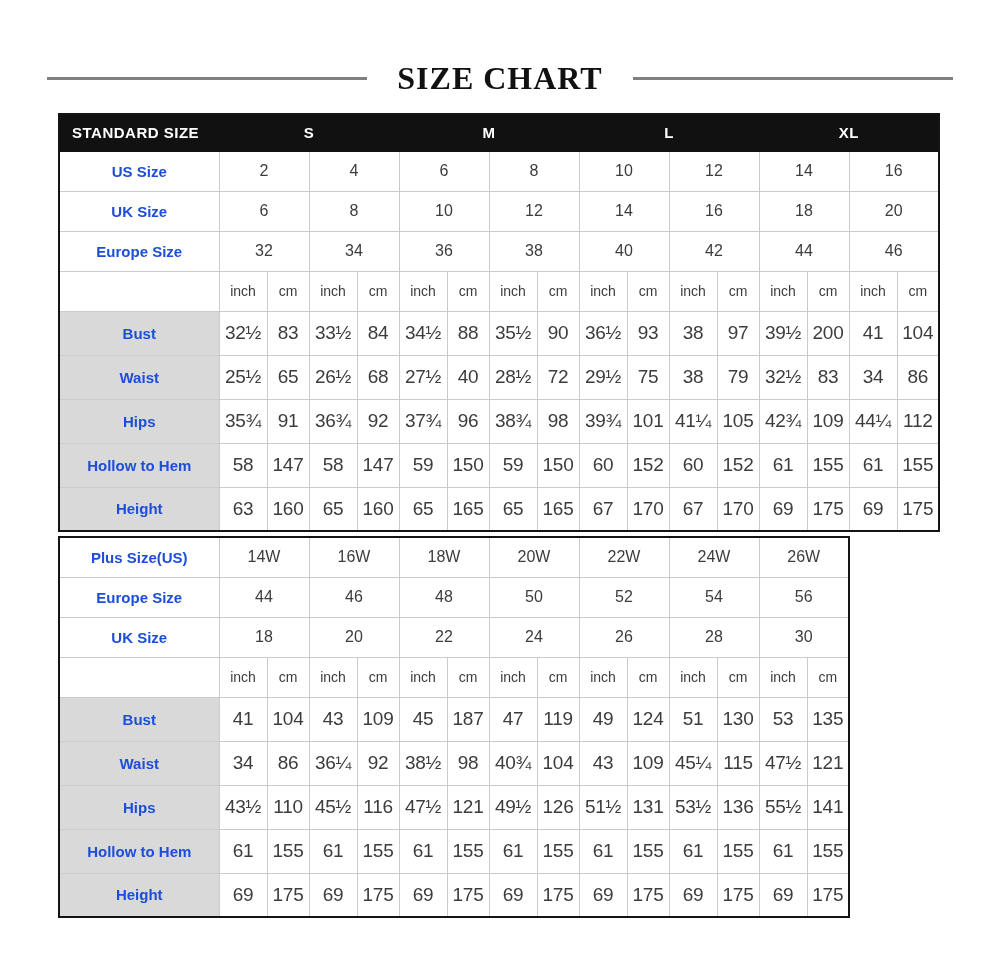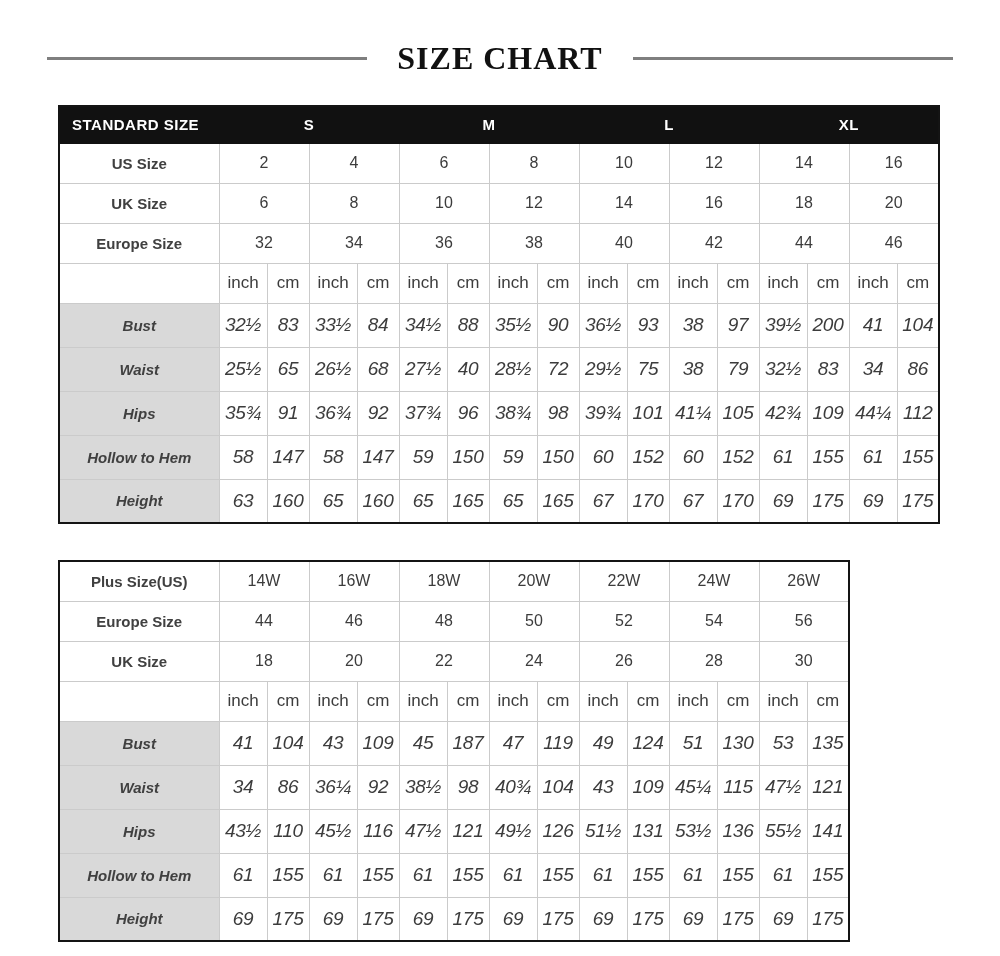--- a/index.html
+++ b/index.html
@@ -13,21 +13,21 @@
     font-family: "Liberation Sans", sans-serif;
     color: #3c3c3c;
     overflow: hidden;
   }
   
   .title-row {
     display: flex;
     align-items: center;
     justify-content: center;
     gap: 30px;
-    padding-top: 40px;
+    padding-top: 60px;
   }
   .title {
     font-family: "Liberation Serif", serif;
     font-size: 32px;
     font-weight: 700;
     letter-spacing: 1px;
     margin: 0;
     color: #111111;
     white-space: nowrap;
   }
@@ -36,54 +36,54 @@
     height: 3px;
     background: var(--rule-color, #7f7f7f);
   }
   
   .size-table {
     border-collapse: collapse;
     table-layout: fixed;
     margin-left: 58px;
     border: 2px solid var(--outer-border, #141414);
   }
-  .size-table.standard { margin-top: 28px; }
-  .size-table.plus     { margin-top: 36px; }
+  .size-table.standard { margin-top: 16px; }
+  .size-table.plus     { margin-top: 4px; }
   .size-table td, .size-table th {
     border: 1px solid var(--inner-border, #cbcbcb);
     text-align: center;
     vertical-align: middle;
     padding: 0;
     overflow: hidden;
     white-space: nowrap;
   }
   tr.r-head { height: 37px; }
   tr.r-size { height: 40px; }
   tr.r-unit { height: 40px; }
-  tr.r-meas { height: 44px; font-style: italic; }
+  tr.r-meas { height: 44px; }
   .hdr-th {
     background: var(--header-bg, #111111);
     color: var(--header-text, #ffffff);
     border-color: var(--header-bg, #111111) !important;
     font-size: 15px;
     font-weight: 700;
     letter-spacing: 0.5px;
   }
   .hdr-corner {
     text-align: left !important;
     padding-left: 12px !important;
   }
   .lbl {
     font-weight: 700;
-    color: #404040;
+    color: #1d4ed8;
     font-size: 15px;
   }
   .lbl-gray { background: var(--label-bg, #d9d9d9); }
   .size-val { font-size: 16px; color: #3c3c3c; }
-  .unit-val { font-size: 17px; color: #3c3c3c; }
+  .unit-val { font-size: 14px; color: #3c3c3c; }
   .meas-val { font-size: 19px; color: #3c3c3c; letter-spacing: -0.3px; }
 </style>
 </head>
 <body>
 
 <div class="page">
   <div class="title-row">
     <span class="rule"></span>
     <h1 class="title">SIZE CHART</h1>
     <span class="rule"></span>

